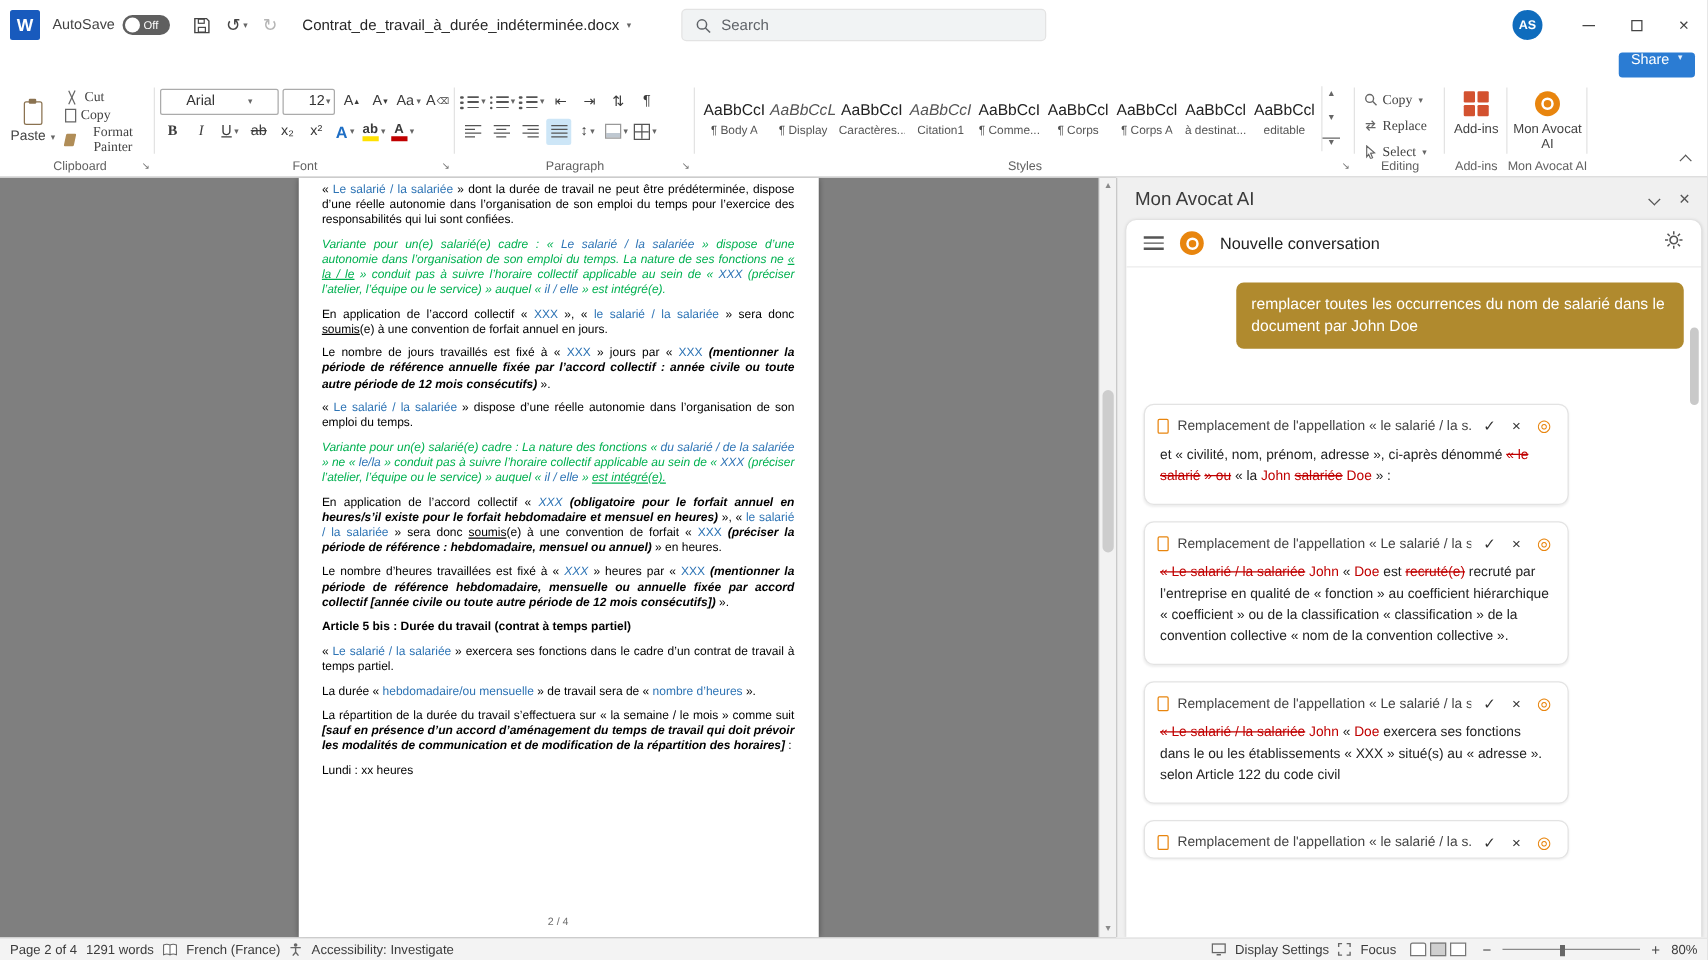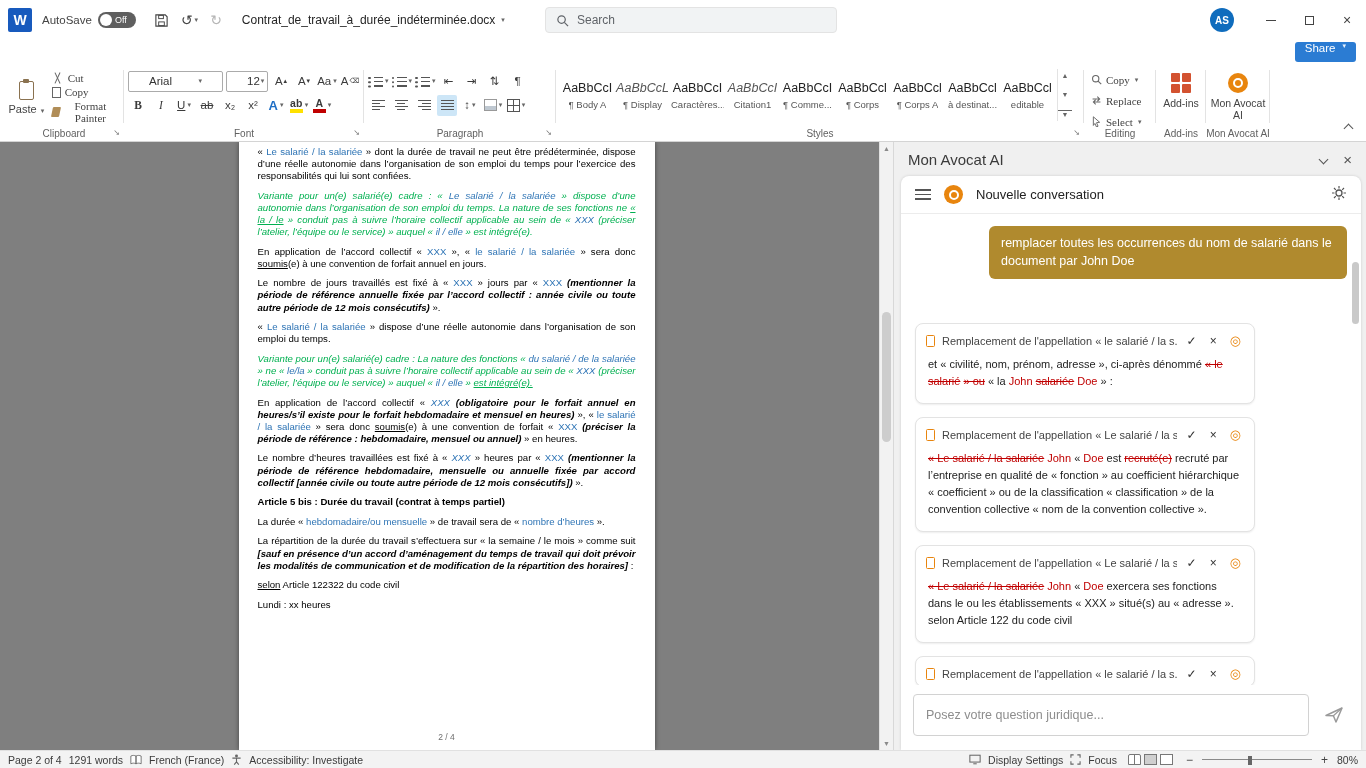--- a/index.html
+++ b/index.html
@@ -477,23 +477,23 @@
         <div class="doc-body">
             <div class="para "><span>« </span><span class="blue">Le salarié / la salariée</span><span> » dont la durée de travail ne peut être prédéterminée, dispose d’une réelle autonomie dans l’organisation de son emploi du temps pour l’exercice des responsabilités qui lui sont confiées.</span></div>
             <div class="para "><span class="green i">Variante pour un(e) salarié(e) cadre : « </span><span class="blue i">Le salarié / la salariée</span><span class="green i"> » dispose d’une autonomie dans l’organisation de son emploi du temps. La nature de ses fonctions ne </span><span class="green i u">« la / le</span><span class="green i"> » conduit pas à suivre l’horaire collectif applicable au sein de « </span><span class="blue i">XXX</span><span class="green i"> (préciser l’atelier, l’équipe ou le service) » auquel « </span><span class="blue i">il / elle</span><span class="green i"> » est intégré(e).</span></div>
             <div class="para "><span>En application de l’accord collectif « </span><span class="blue">XXX</span><span> », « </span><span class="blue">le salarié / la salariée</span><span> » sera donc </span><span class="u">soumis</span><span>(e) à une convention de forfait annuel en jours.</span></div>
             <div class="para "><span>Le nombre de jours travaillés est fixé à « </span><span class="blue">XXX</span><span> » jours par « </span><span class="blue">XXX</span><span> </span><span class="b i">(mentionner la période de référence annuelle fixée par l’accord collectif : année civile ou toute autre période de 12 mois consécutifs)</span><span> ».</span></div>
             <div class="para "><span>« </span><span class="blue">Le salarié / la salariée</span><span> » dispose d’une réelle autonomie dans l’organisation de son emploi du temps.</span></div>
             <div class="para "><span class="green i">Variante pour un(e) salarié(e) cadre : La nature des fonctions « </span><span class="blue i">du salarié / de la salariée</span><span class="green i"> » ne « </span><span class="blue i">le/la</span><span class="green i"> » conduit pas à suivre l’horaire collectif applicable au sein de « </span><span class="blue i">XXX</span><span class="green i"> (préciser l’atelier, l’équipe ou le service) » auquel « </span><span class="blue i">il / elle</span><span class="green i"> » </span><span class="green i u">est intégré(e).</span></div>
             <div class="para "><span>En application de l’accord collectif « </span><span class="blue i">XXX</span><span> </span><span class="b i">(obligatoire pour le forfait annuel en heures/s’il existe pour le forfait hebdomadaire et mensuel en heures)</span><span> », « </span><span class="blue">le salarié / la salariée</span><span> » sera donc </span><span class="u">soumis</span><span>(e) à une convention de forfait « </span><span class="blue">XXX</span><span> </span><span class="b i">(préciser la période de référence : hebdomadaire, mensuel ou annuel)</span><span> » en heures.</span></div>
             <div class="para "><span>Le nombre d’heures travaillées est fixé à « </span><span class="blue i">XXX</span><span> » heures par « </span><span class="blue">XXX</span><span> </span><span class="b i">(mentionner la période de référence hebdomadaire, mensuelle ou annuelle fixée par accord collectif [année civile ou toute autre période de 12 mois consécutifs])</span><span> ».</span></div>
             <div class="para heading"><span class="b">Article 5 bis : Durée du travail (contrat à temps partiel)</span></div>
+            <div class="para "><span>« </span><span class="blue">Le salarié / la salariée</span><span> » exercera ses fonctions dans le cadre d’un contrat de travail à temps partiel.</span></div>
             <div class="para "><span>La durée « </span><span class="blue">hebdomadaire/ou mensuelle</span><span> » de travail sera de « </span><span class="blue">nombre d’heures</span><span> ».</span></div>
             <div class="para "><span>La répartition de la durée du travail s’effectuera sur « la semaine / le mois » comme suit </span><span class="b i">[sauf en présence d’un accord d’aménagement du temps de travail qui doit prévoir les modalités de communication et de modification de la répartition des horaires]</span><span> :</span></div>
-            <div class="para "><span class="u">selon</span><span> Article 122322 du code civil</span></div>
             <div class="para "><span>Lundi : xx heures</span></div>
           </div>
         <div class="page-footer">2 / 4</div>
       </div>
       <div class="vscroll">
         <span class="arr up">▲</span>
         <div class="thumb"></div>
         <span class="arr down">▼</span>
       </div>
     </div>
@@ -560,29 +560,20 @@
                   <span class="doc-glyph"></span>
                   <span class="card-title">Remplacement de l'appellation « le salarié / la s...</span>
                   <button class="card-act accept">✓</button>
                   <button class="card-act reject">×</button>
                   <button class="card-act locate">◎</button>
                 </div>
               </div>
             </div>
           <div class="chat-scrollbar"></div>
         </div>
-        <div class="input-row">
-          <input class="question-input" placeholder="Posez votre question juridique..." style="">
-          <button class="send-btn">
-            <svg width="20" height="20" viewBox="0 0 20 20">
-                <path d="M2 10.5L18 3l-6 14-2.6-6.2z" fill="none" stroke="#9a9a9a" stroke-width="1.5" stroke-linejoin="round"></path>
-                <line x1="9.4" y1="10.8" x2="18" y2="3" stroke="#9a9a9a" stroke-width="1.2"></line>
-              </svg>
-          </button>
-        </div>
       </div>
     </div>
   </div>
 
   <div class="statusbar">
     <div class="sb-left">
       <span class="sb-item">Page 2 of 4</span>
       <span class="sb-item">1291 words</span>
       <span class="sb-icon">
         <svg width="12" height="11" viewBox="0 0 14 12">

